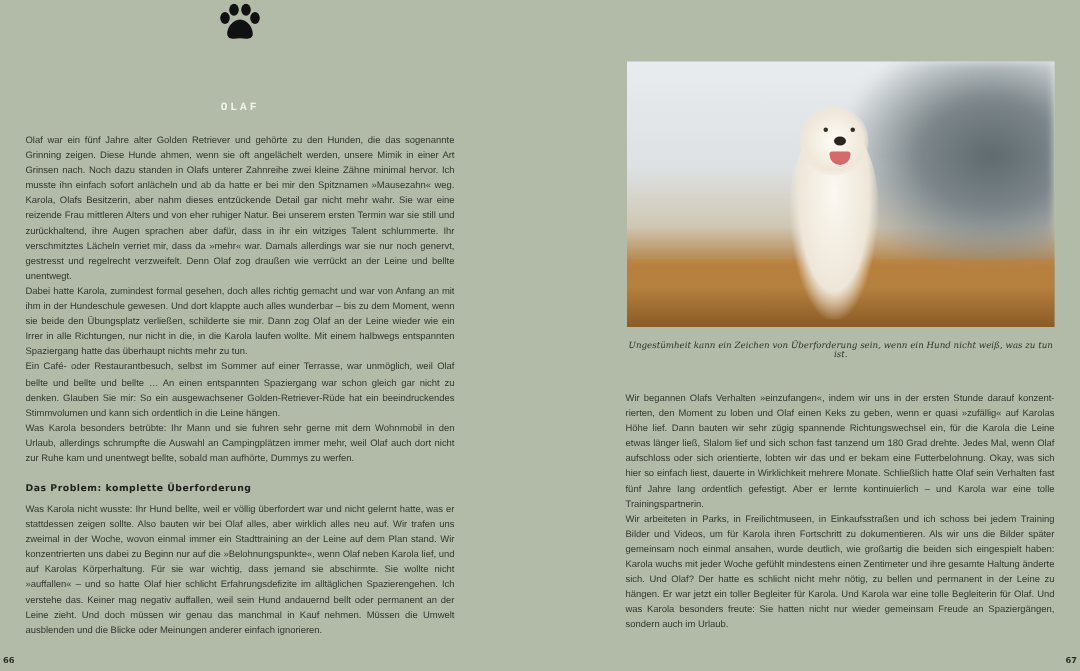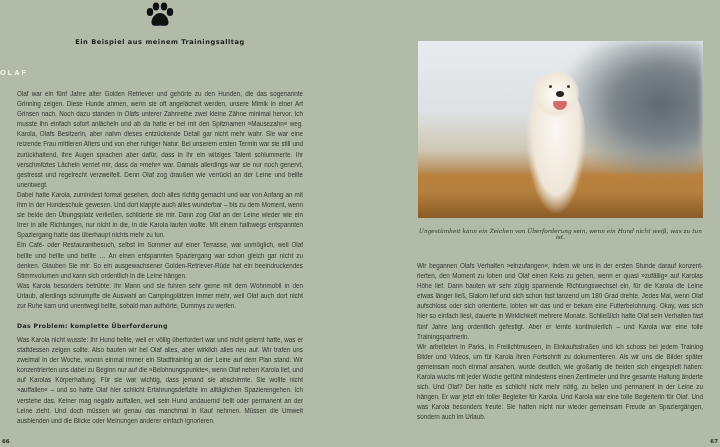--- a/index.html
+++ b/index.html
@@ -16,21 +16,21 @@
     .paw {
       position: absolute; left: 145px; top: 2px; width: 30px; height: 26px;
     }
     .section-kicker {
       position: absolute; left: 0; width: 320px; top: 38px;
       text-align: center; font-family: "DejaVu Sans", sans-serif;
       font-size: 6.6px; font-weight: bold; letter-spacing: 0.55px; color: #1e211b;
     }
     .story-title {
       position: absolute; left: 0; width: 320px; top: 68px;
-      font-family: Liberation Sans, sans-serif;
+      text-align: center; font-family: Liberation Mono, monospace;
       font-size: 7.4px; font-weight: bold; letter-spacing: 2px; color: #f4f4ee;
     }
 
     .body-text {
       position: absolute;
       font-family: "Liberation Sans", sans-serif;
       font-size: 6.3px; line-height: 10.1px; color: #33362e;
       text-align: justify;
     }
     .body-text p { margin: 0; }
@@ -100,21 +100,20 @@
 
 <div class="page page-left">
   <svg class="paw" viewBox="0 0 30 26">
     <ellipse cx="5" cy="10" rx="3.2" ry="4" fill="#111"></ellipse>
     <ellipse cx="11" cy="4.5" rx="3.2" ry="4" fill="#111"></ellipse>
     <ellipse cx="19" cy="4.5" rx="3.2" ry="4" fill="#111"></ellipse>
     <ellipse cx="25" cy="10" rx="3.2" ry="4" fill="#111"></ellipse>
     <path d="M15 11 C10 11 6 17 6.5 21 C7 24.5 11 24 15 23.5 C19 24 23 24.5 23.5 21 C24 17 20 11 15 11 Z" fill="#111"></path>
   </svg>
 
-  <div class="section-kicker">Ein Beispiel aus meinem Trainingsalltag</div>
   <div class="story-title">OLAF</div>
 
   <div class="body-text left-col">
     <p>Olaf war ein fünf Jahre alter Golden Retriever und gehörte zu den Hunden, die das sogenannte Grinning zeigen. Diese Hunde ahmen, wenn sie oft angelächelt werden, unsere Mimik in einer Art Grinsen nach. Noch dazu standen in Olafs unterer Zahnreihe zwei kleine Zähne minimal her­vor. Ich musste ihn einfach sofort anlächeln und ab da hatte er bei mir den Spitznamen »Mause­zahn« weg. Karola, Olafs Besitzerin, aber nahm dieses entzückende Detail gar nicht mehr wahr. Sie war eine reizende Frau mittleren Alters und von eher ruhiger Natur. Bei unserem ersten Termin war sie still und zurückhaltend, ihre Augen sprachen aber dafür, dass in ihr ein witziges Talent schlummerte. Ihr verschmitztes Lächeln verriet mir, dass da »mehr« war. Damals allerdings war sie nur noch genervt, gestresst und regelrecht verzweifelt. Denn Olaf zog draußen wie verrückt an der Leine und bellte unentwegt.</p>
     <p>Dabei hatte Karola, zumindest formal gesehen, doch alles richtig gemacht und war von Anfang an mit ihm in der Hundeschule gewesen. Und dort klappte auch alles wunderbar – bis zu dem Moment, wenn sie beide den Übungsplatz verließen, schilderte sie mir. Dann zog Olaf an der Leine wieder wie ein Irrer in alle Richtungen, nur nicht in die, in die Karola laufen wollte. Mit einem halbwegs entspannten Spaziergang hatte das überhaupt nichts mehr zu tun.</p>
     <p>Ein Café- oder Restaurantbesuch, selbst im Sommer auf einer Terrasse, war unmöglich, weil Olaf bellte und bellte und bellte … An einen entspannten Spaziergang war schon gleich gar nicht zu denken. Glauben Sie mir: So ein ausgewachsener Golden-Retriever-Rüde hat ein beeindrucken­des Stimmvolumen und kann sich ordentlich in die Leine hängen.</p>
     <p>Was Karola besonders betrübte: Ihr Mann und sie fuhren sehr gerne mit dem Wohnmobil in den Urlaub, allerdings schrumpfte die Auswahl an Campingplätzen immer mehr, weil Olaf auch dort nicht zur Ruhe kam und unentwegt bellte, sobald man aufhörte, Dummys zu werfen.</p>
   </div>
 
   <div class="subhead">Das Problem: komplette Überforderung</div>

